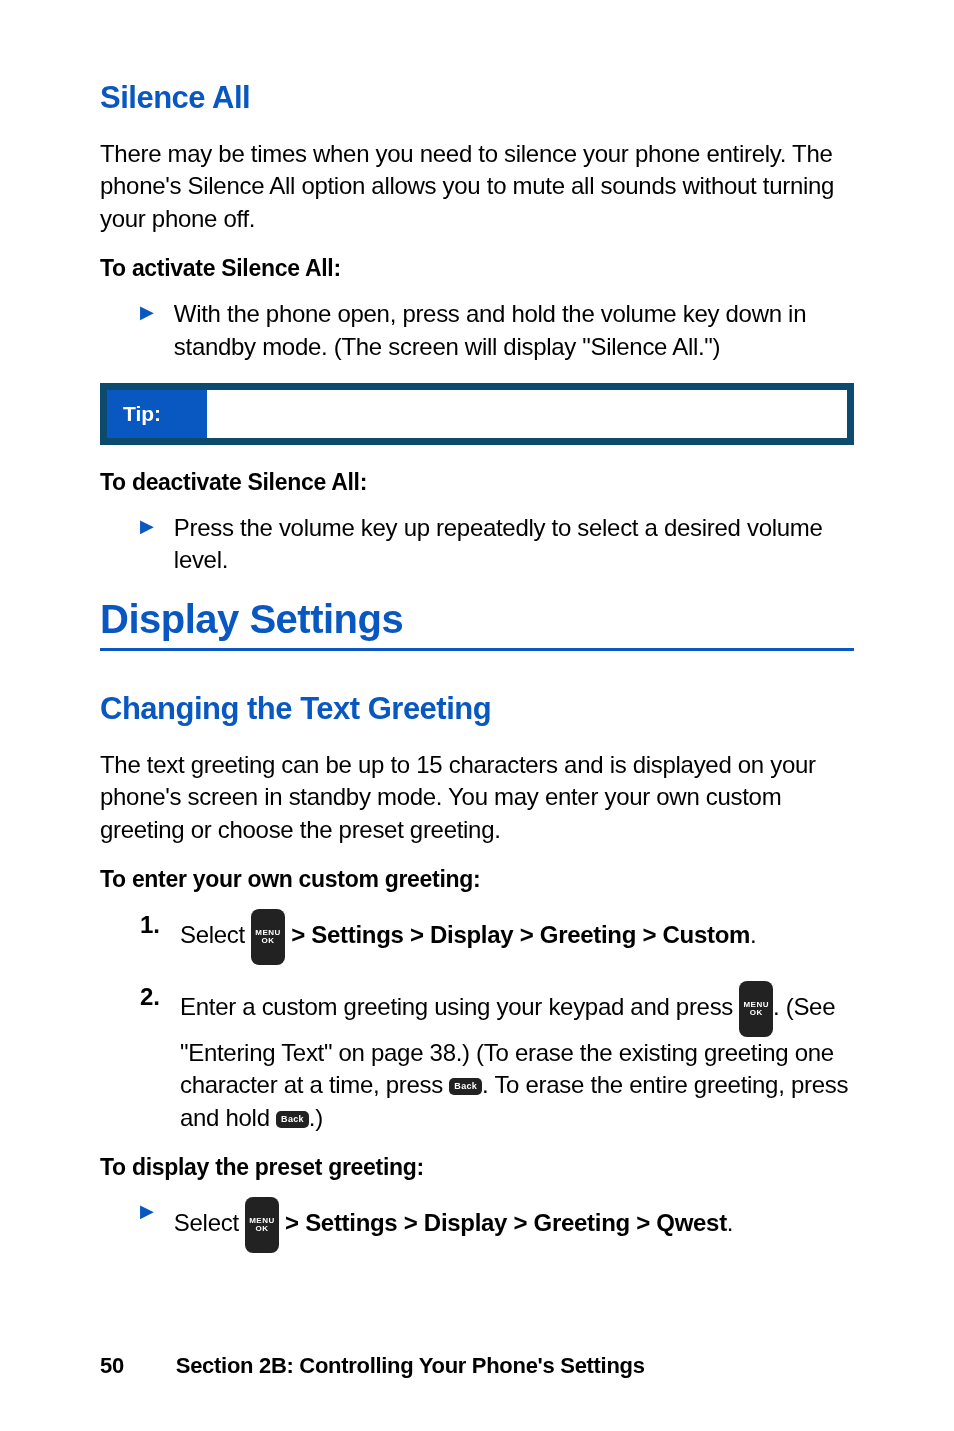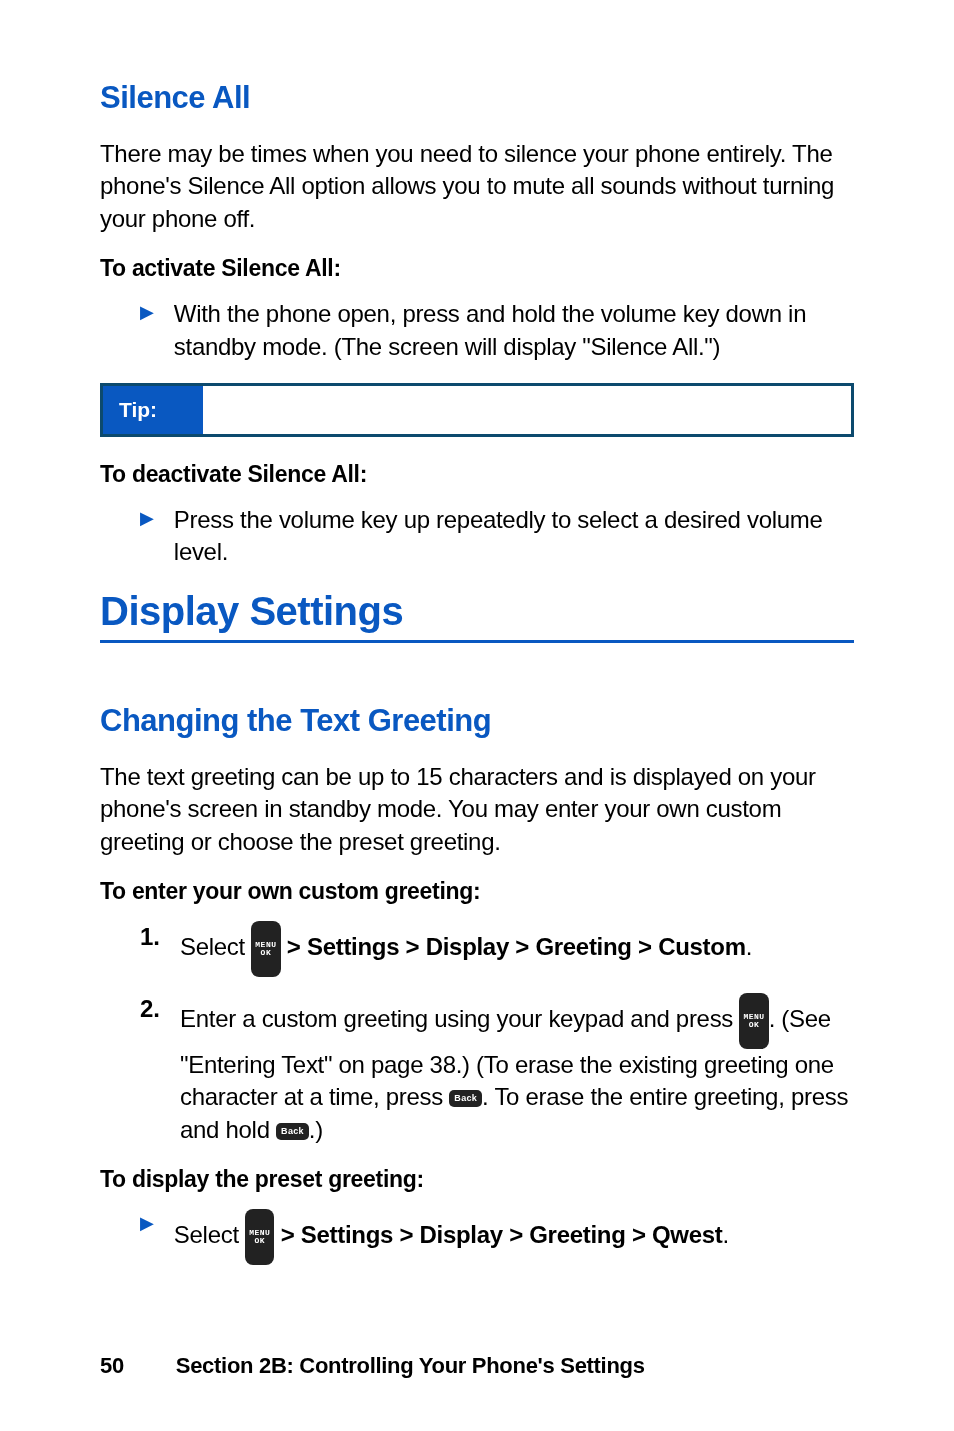--- a/index.html
+++ b/index.html
@@ -25,21 +25,21 @@
     letter-spacing: -0.5px;
   }
   .h1-blue {
     color: #0958c1;
     font-size: 40px;
     font-weight: bold;
     font-stretch: condensed;
     letter-spacing: -0.5px;
     border-bottom: 3px solid #0958c1;
     padding-bottom: 6px;
-    margin-bottom: 60px;
+    margin-bottom: 40px;
   }
   .body-text {
     font-size: 24px;
     line-height: 1.35;
     margin-bottom: 20px;
     font-stretch: condensed;
     letter-spacing: -0.3px;
   }
   .bold-sub {
     font-size: 23px;
@@ -64,21 +64,21 @@
     line-height: 1.6;
     flex-shrink: 0;
   }
   .tri-text {
     font-size: 24px;
     line-height: 1.35;
     font-stretch: condensed;
     letter-spacing: -0.3px;
   }
   .tip-box {
-    border: 3px solid #0c4a6e;
+    border: 7px solid #0c4a6e;
     display: flex;
     align-items: stretch;
     margin-bottom: 24px;
   }
   .tip-label {
     background: #0958c1;
     color: #fff;
     font-weight: bold;
     font-size: 21px;
     padding: 12px 20px 12px 16px;
@@ -141,21 +141,21 @@
     display: inline-block;
     vertical-align: middle;
     background: #222;
     color: #fff;
     font-size: 8px;
     line-height: 1;
     font-weight: bold;
     text-align: center;
     border-radius: 8px;
     padding: 20px 4px;
-    font-family: Liberation Mono, monospace;
+    font-family: Liberation Sans, sans-serif;
     min-width: 28px;
     letter-spacing: 0.5px;
   }
   .icon-back {
     display: inline-block;
     vertical-align: middle;
     background: #222;
     color: #fff;
     font-size: 9px;
     line-height: 1;

